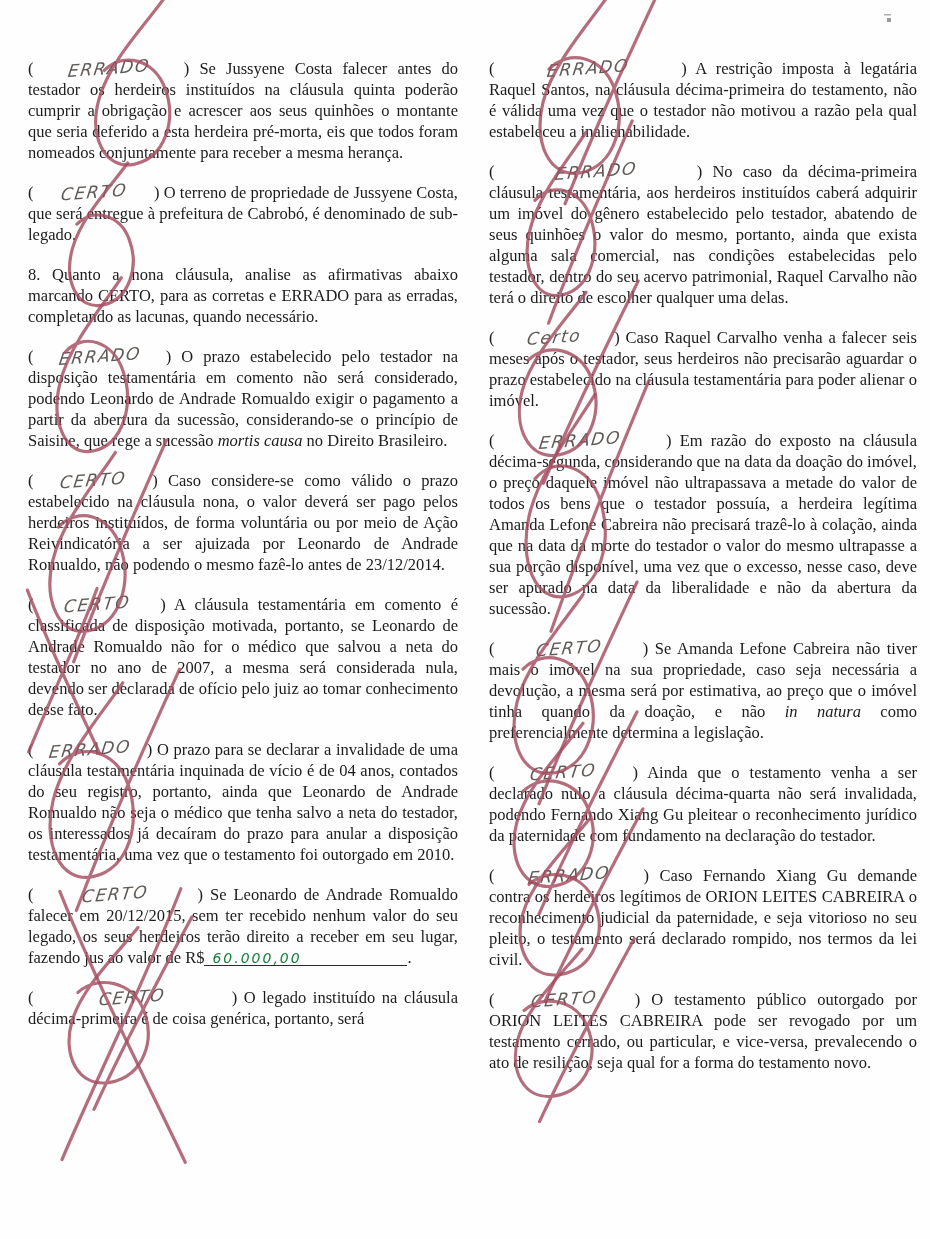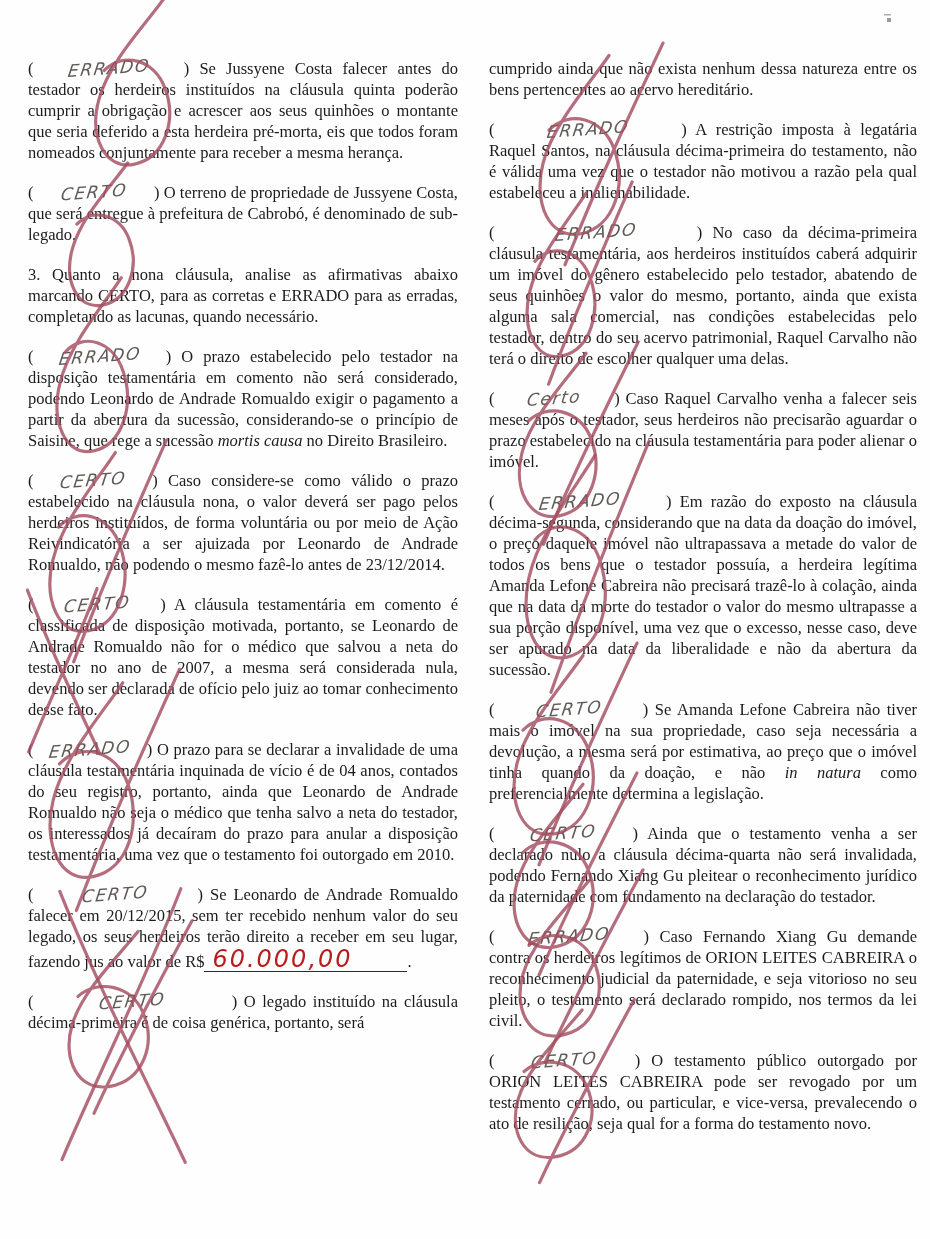--- a/index.html
+++ b/index.html
@@ -30,22 +30,22 @@
     opacity:.88;
   }
   .seg-b{font-weight:normal;}
   .seg-u{}
   .seg-i{font-style:italic;margin-top:16px;}
   .seg-fill{
     display:inline-block;min-width:195px;
     border-bottom:1.6px solid #2a2a2a;
     text-align:left;padding-left:8px;
     font-family:"DejaVu Sans", sans-serif;
-    font-style:italic;font-size:24px;letter-spacing:2px;
-    color:#b91c1c;line-height:1;
+    font-style:italic;font-size:14px;letter-spacing:2px;
+    color:#15803d;line-height:1;
     transform:none;
   }
   .mark{
     position:absolute;overflow:visible;
     pointer-events:none;z-index:3;
   }
   .mark path{
     fill:none;
     stroke-width:3.2px;
     stroke-linecap:round;
@@ -73,21 +73,21 @@
           <path d="M96,4 C74,34 34,74 22,116 C10,158 28,196 62,190 C98,183 112,140 98,104 C86,72 50,62 28,84" stroke="#a54e60"></path>
         </svg><span class="paren">( </span><span class="slot" style="min-width: 130px;"><span class="hw">ERRADO</span></span><span class="paren"> ) </span><span class="qt"><span>Se Jussyene Costa falecer antes do testador os herdeiros instituídos na </span><span class="seg-u">cláusula quinta</span><span> poderão cumprir a obrigação e acrescer aos seus quinhões o montante que seria deferido a esta herdeira pré-morta, eis que todos foram nomeados conjuntamente para receber a mesma herança.</span></span>
     </p>
 
     <p class="item">
       <svg class="mark" preserveAspectRatio="none" viewBox="0 0 150 220" style="left: 28px; top: -22px; width: 112px; height: 168px;">
           <path d="M96,4 C74,34 34,74 22,116 C10,158 28,196 62,190 C98,183 112,140 98,104 C86,72 50,62 28,84" stroke="#a54e60"></path>
         </svg><span class="paren">( </span><span class="slot" style="min-width: 112px;"><span class="hw">CERTO</span></span><span class="paren"> ) </span><span class="qt"><span>O terreno de propriedade de Jussyene Costa,  que será entregue à prefeitura de Cabrobó, é denominado de sub-legado.</span></span>
     </p>
 
-    <p class="section"><span>3. Quanto a </span><span class="seg-b">nona cláusula</span><span>, analise as afirmativas abaixo marcando </span><span class="seg-u">CERTO</span><span>, para as corretas e </span><span class="seg-u">ERRADO</span><span> para as erradas, completando as lacunas, quando necessário.</span></p>
+    <p class="section"><span>8. Quanto a </span><span class="seg-b">nona cláusula</span><span>, analise as afirmativas abaixo marcando </span><span class="seg-u">CERTO</span><span>, para as corretas e </span><span class="seg-u">ERRADO</span><span> para as erradas, completando as lacunas, quando necessário.</span></p>
 
     <p class="item">
       <svg class="mark" preserveAspectRatio="none" viewBox="0 0 150 220" style="left: 14px; top: -72px; width: 124px; height: 205px;">
           <path d="M96,4 C74,34 34,74 22,116 C10,158 28,196 62,190 C98,183 112,140 98,104 C86,72 50,62 28,84" stroke="#a54e60"></path>
         </svg><span class="paren">( </span><span class="slot" style="min-width: 112px;"><span class="hw">ERRADO</span></span><span class="paren"> ) </span><span class="qt"><span>O prazo estabelecido pelo testador na disposição testamentária em comento não será considerado, podendo Leonardo de Andrade Romualdo exigir o pagamento a partir da abertura da sucessão, considerando-se o princípio de Saisine, que rege a sucessão </span><span class="seg-i">mortis causa</span><span> no Direito Brasileiro.</span></span>
     </p>
 
     <p class="item">
       <svg class="mark" preserveAspectRatio="none" viewBox="0 0 150 220" style="left: 4px; top: -32px; width: 142px; height: 228px;">
           <path d="M88,14 C68,42 32,80 22,118 C12,156 28,192 60,186 C94,179 106,138 93,104 C82,74 48,66 28,86 M142,2 C112,64 76,138 44,216" stroke="#a54e60"></path>
@@ -116,21 +116,20 @@
     <p class="item">
       <svg class="mark" preserveAspectRatio="none" viewBox="0 0 150 220" style="left: 22px; top: -72px; width: 150px; height: 198px;">
           <path d="M88,14 C68,42 32,80 22,118 C12,156 28,192 60,186 C94,179 106,138 93,104 C82,74 48,66 28,86 M142,2 C112,64 76,138 44,216" stroke="#a54e60"></path>
         </svg><span class="paren">( </span><span class="slot" style="min-width: 185px;"><span class="hw">CERTO</span></span><span class="paren"> ) </span><span class="qt"><span>O legado instituído na cláusula décima-primeira é de coisa genérica, portanto, será</span></span>
     </p>
 
   </div>
 
   <div class="col col-right">
 
-    <p class="continuation"><span>cumprido ainda que não exista nenhum dessa natureza entre os bens pertencentes ao acervo hereditário.</span></p>
 
     <p class="item">
       <svg class="mark" preserveAspectRatio="none" viewBox="0 0 150 220" style="left: 32px; top: -78px; width: 150px; height: 228px;">
           <path d="M88,14 C68,42 32,80 22,118 C12,156 28,192 60,186 C94,179 106,138 93,104 C82,74 48,66 28,86 M142,2 C112,64 76,138 44,216" stroke="#a54e60"></path>
         </svg><span class="paren">( </span><span class="slot" style="min-width: 168px;"><span class="hw">ERRADO</span></span><span class="paren"> ) </span><span class="qt"><span>A restrição imposta à legatária Raquel Santos, na cláusula décima-primeira do testamento, não é válida uma vez que o testador não motivou a razão pela qual estabeleceu a inalienabilidade.</span></span>
     </p>
 
     <p class="item">
       <svg class="mark" preserveAspectRatio="none" viewBox="0 0 150 220" style="left: 22px; top: -42px; width: 128px; height: 208px;">
           <path d="M88,14 C68,42 32,80 22,118 C12,156 28,192 60,186 C94,179 106,138 93,104 C82,74 48,66 28,86 M142,2 C112,64 76,138 44,216" stroke="#a54e60"></path>

